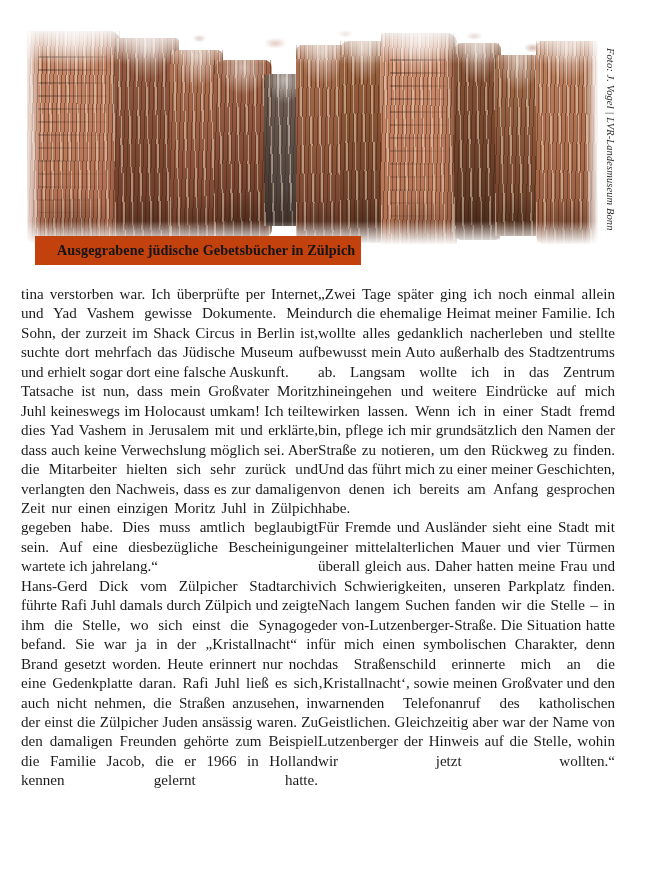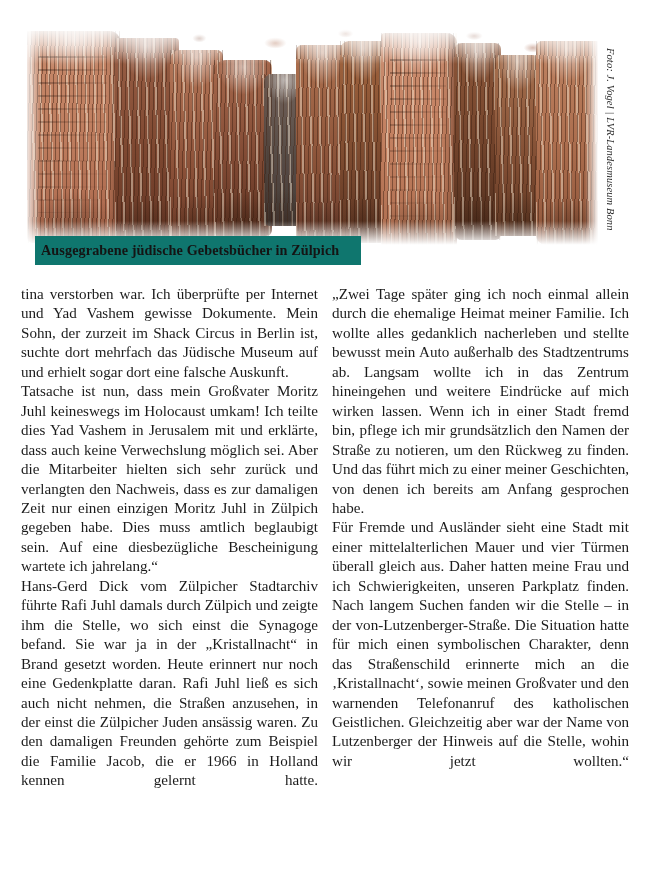--- a/index.html
+++ b/index.html
@@ -214,25 +214,25 @@
     pointer-events: none;
   }
 
   
   .caption-box {
     position: absolute;
     left: 35px;
     top: 236px;
     width: 326px;
     height: 29px;
-    background: #0f766e;
+    background: #c2410c;
     z-index: 10;
     display: flex;
     align-items: center;
-    padding-left: 6px;
+    padding-left: 22px;
     box-sizing: border-box;
   }
   .caption-text {
     font-family: "Liberation Serif", "DejaVu Serif", serif;
     font-weight: bold;
     font-size: 14.2px;
     letter-spacing: .1px;
     color: #141414;
     white-space: nowrap;
   }
@@ -254,21 +254,20 @@
   }
 
   
   .columns {
     position: absolute;
     left: 21px;
     top: 285px;
     width: 608px;
     height: 578px;
     display: flex;
-    gap: 14px;
   }
   .col {
     width: 297px;
     flex: 0 0 297px;
   }
   .col p {
     margin: 0;
     font-family: "Liberation Serif", "DejaVu Serif", serif;
     font-size: 15.1px;
     line-height: 19.45px;

